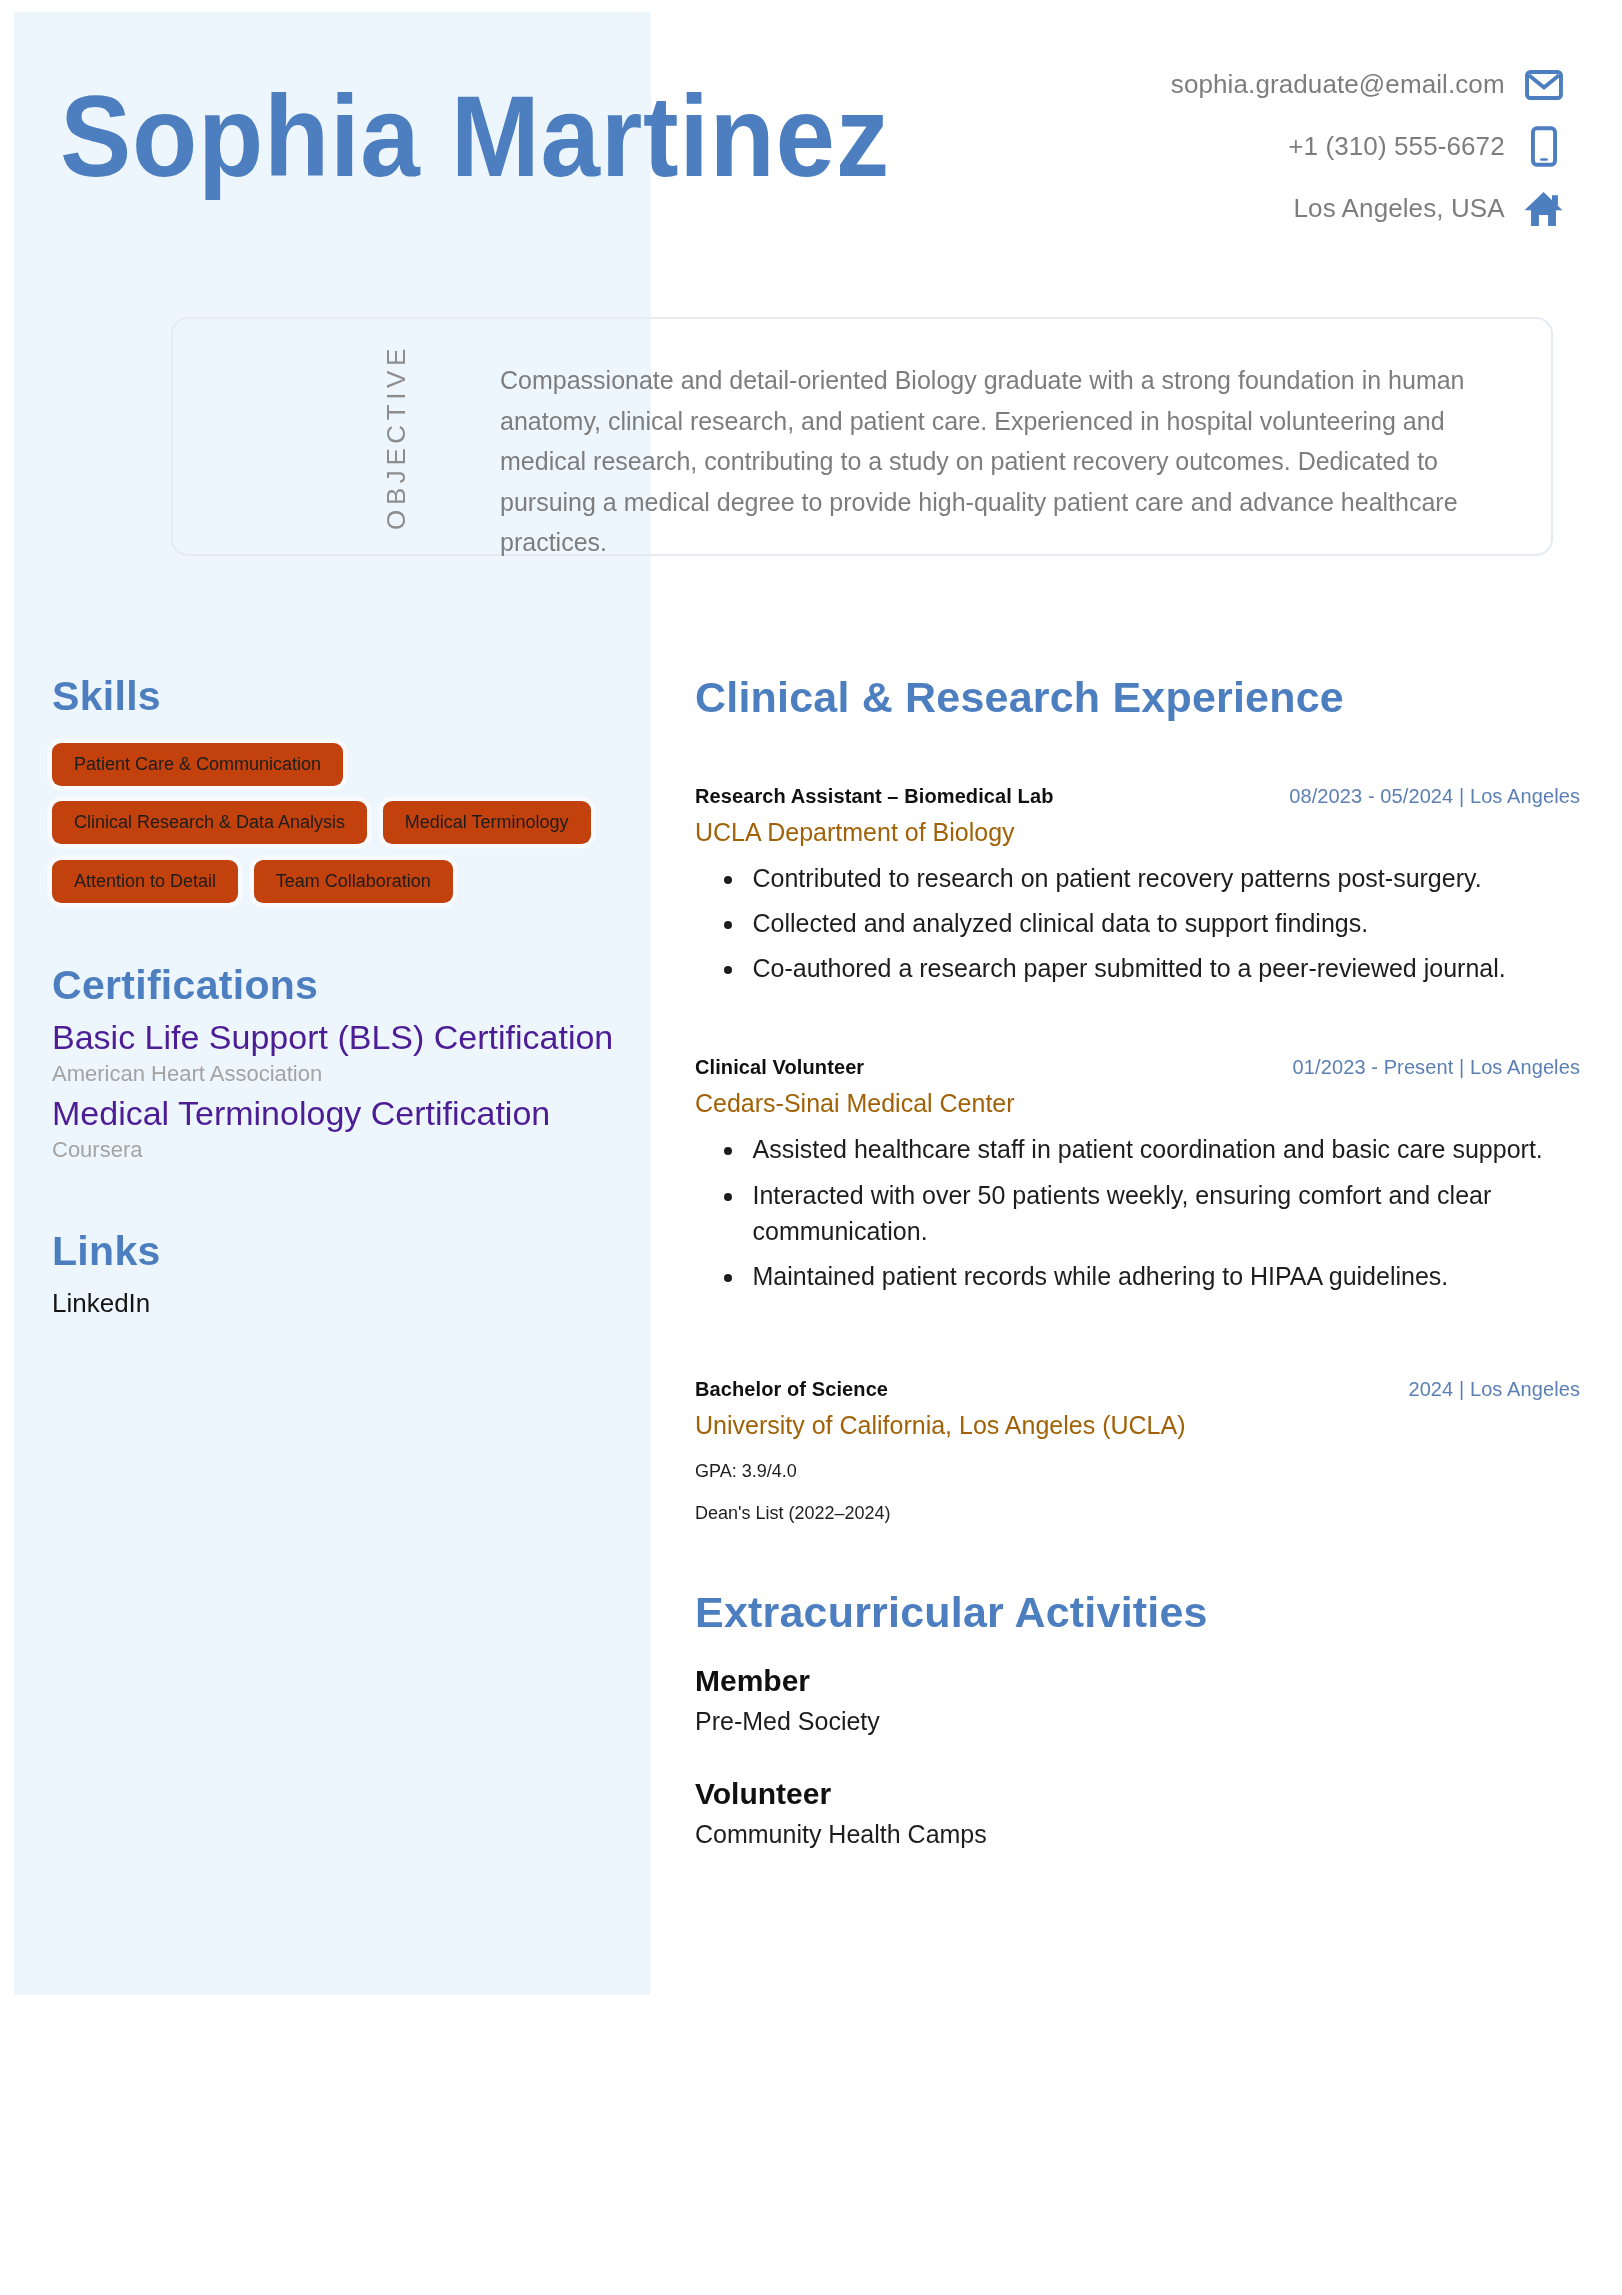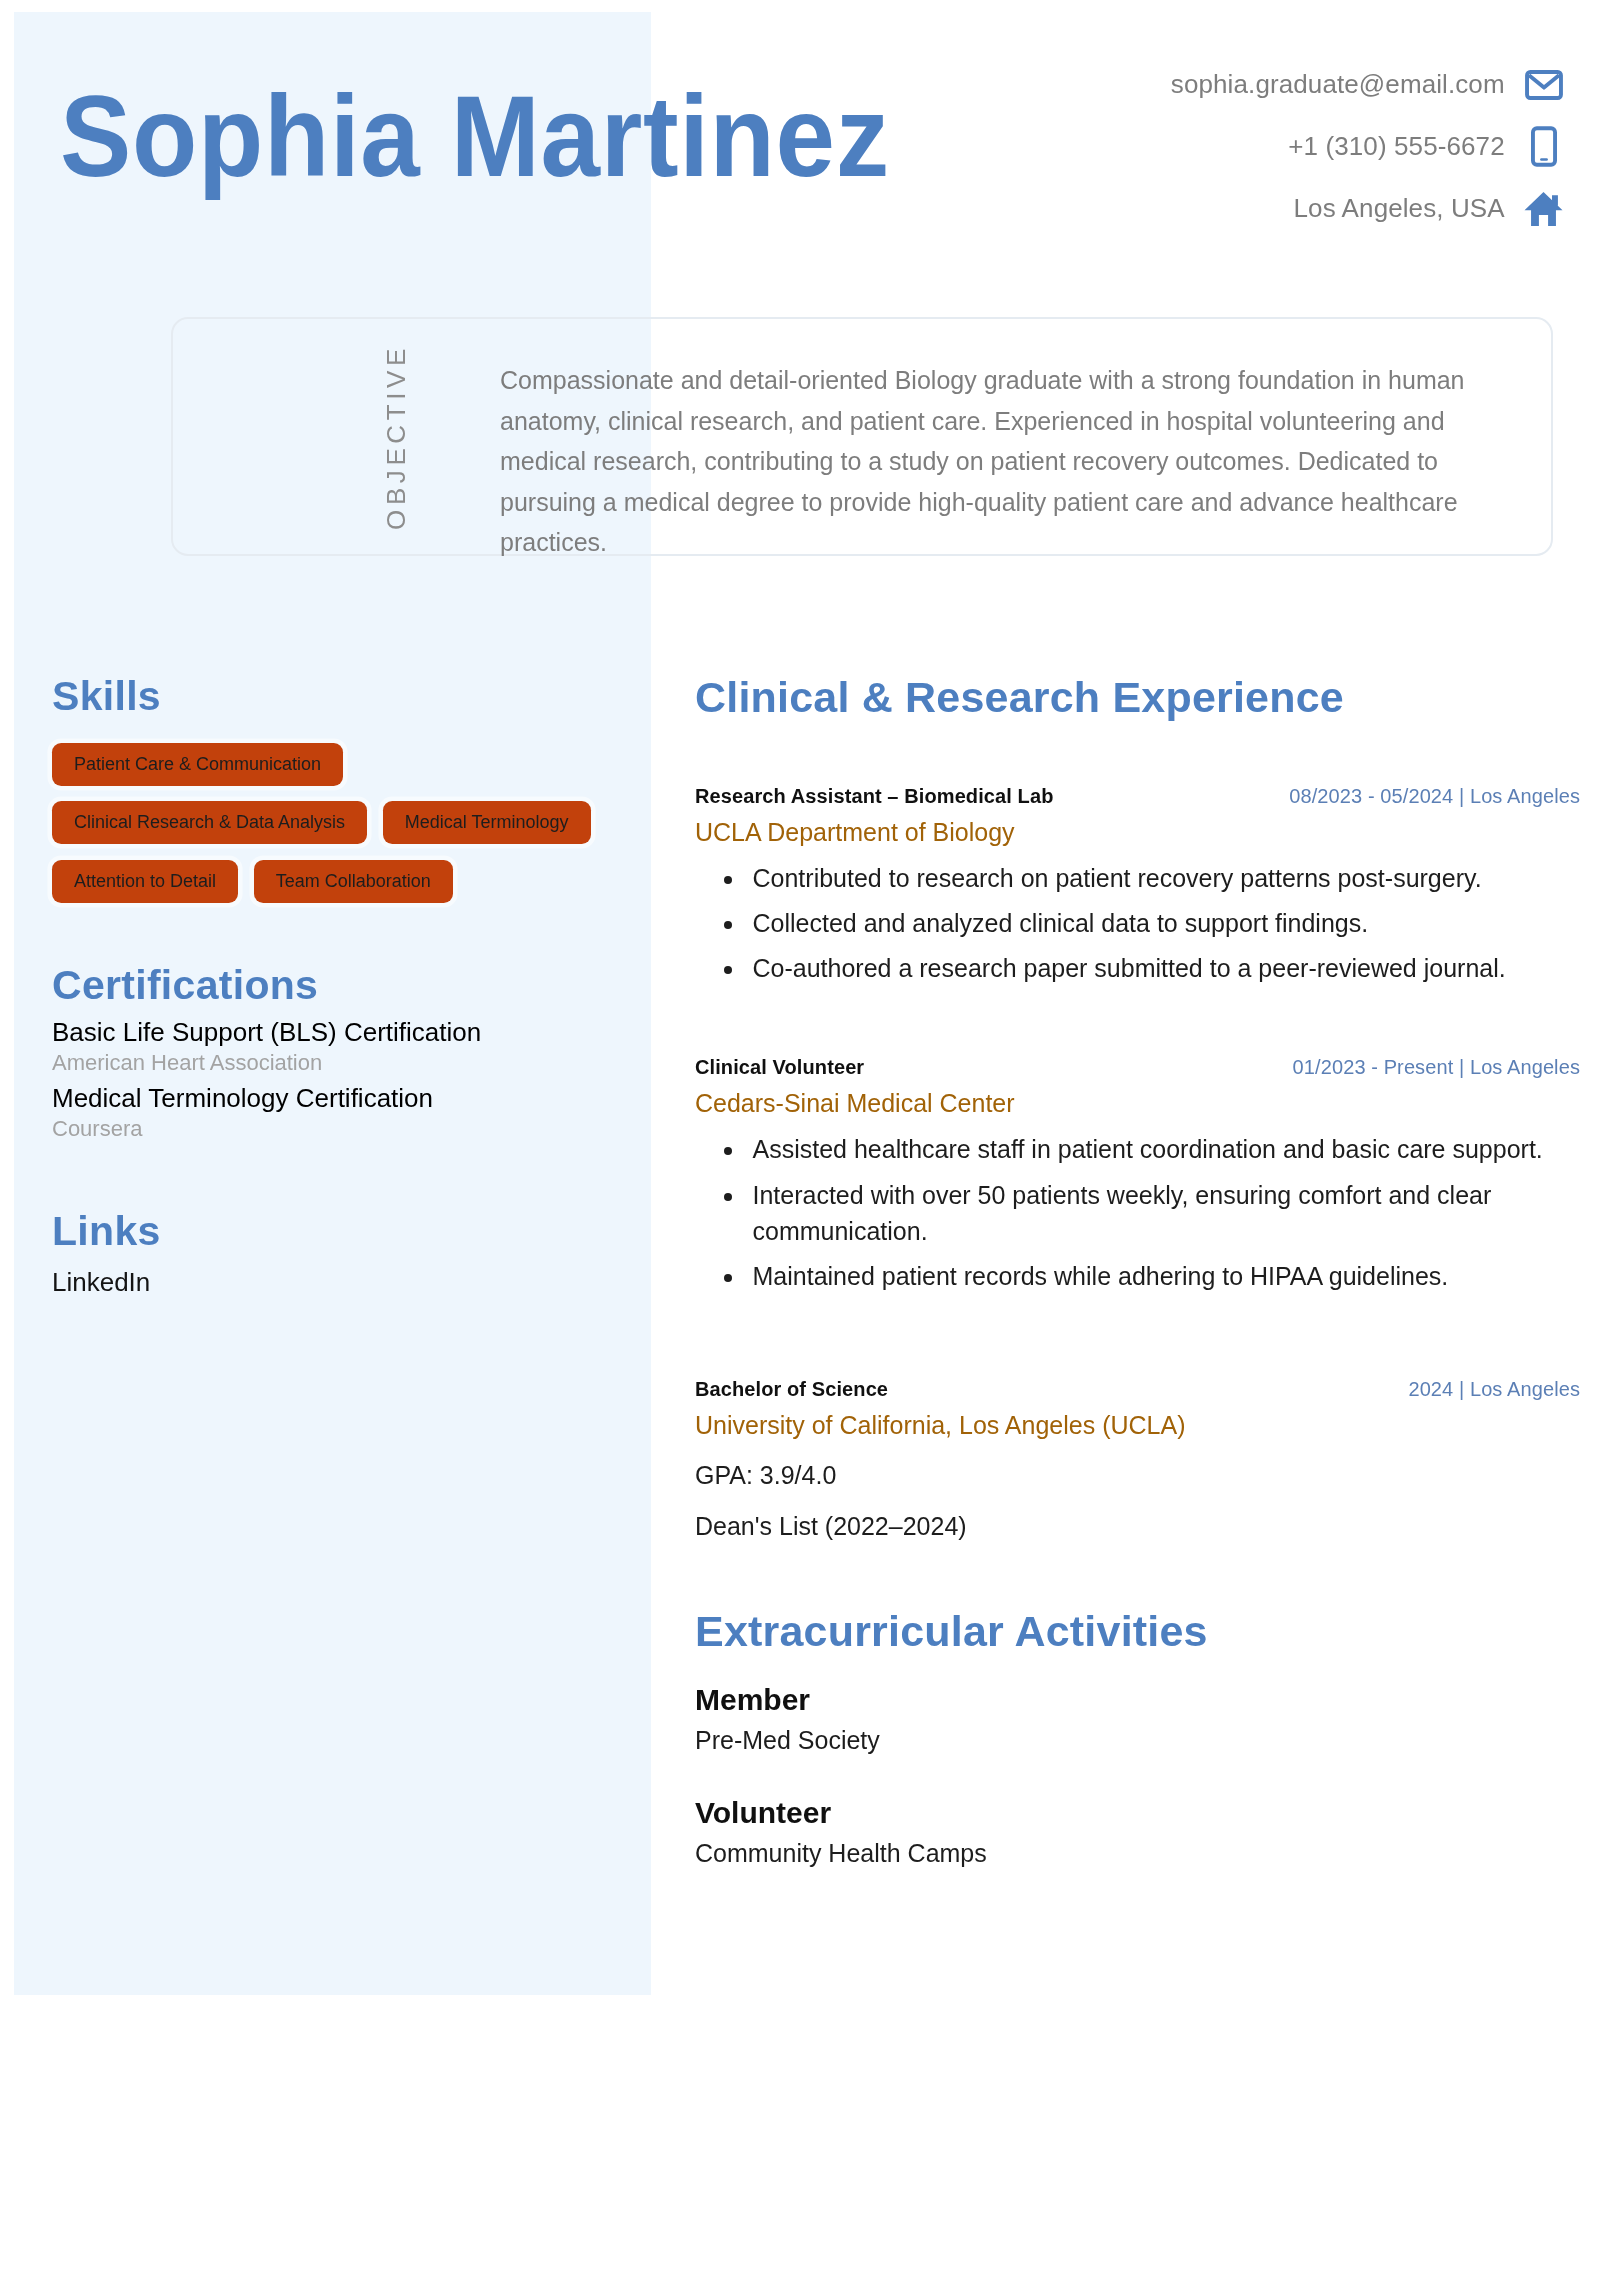--- a/index.html
+++ b/index.html
@@ -168,22 +168,22 @@
     font-size: 18px;
     color: #1d1d1d;
     white-space: nowrap;
     box-shadow: 0 0 0 4.6px rgba(255,255,255,0.55);
   }
 
   
   #certifications-block { margin-top: 60px; }
   .cert-item { margin-bottom: 1.3px; }
   .cert-name {
-    font-size: 26px;
-    color: #000000;
+    font-size: 34px;
+    color: #4c1d95;
     line-height: 1.28;
   }
   .cert-issuer {
     font-size: 22px;
     color: #a3a3a3;
     line-height: 1.3;
     margin-bottom: 3.9px;
   }
 
   
@@ -230,21 +230,21 @@
     list-style: disc;
   }
   .entry-bullets li {
     font-size: 25px;
     color: #1d1d1d;
     line-height: 1.44;
     margin-bottom: 9.2px;
     padding-left: 6.5px;
   }
   .entry-line {
-    font-size: 25px;
+    font-size: 18px;
     color: #1d1d1d;
     line-height: 1.35;
     margin-top: 17px;
   }
 
   
   #education-section { margin-top: 48px; }
   #extracurricular-section { margin-top: 64px; }
   .extra-entry { margin-bottom: 41px; }
   .extra-role {

